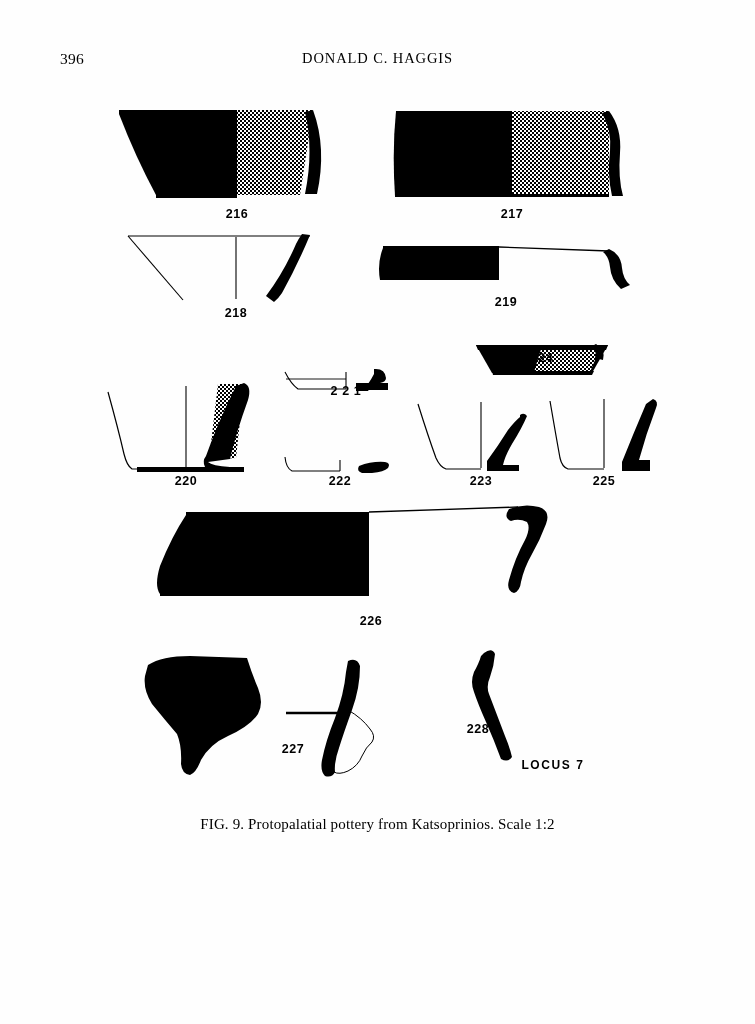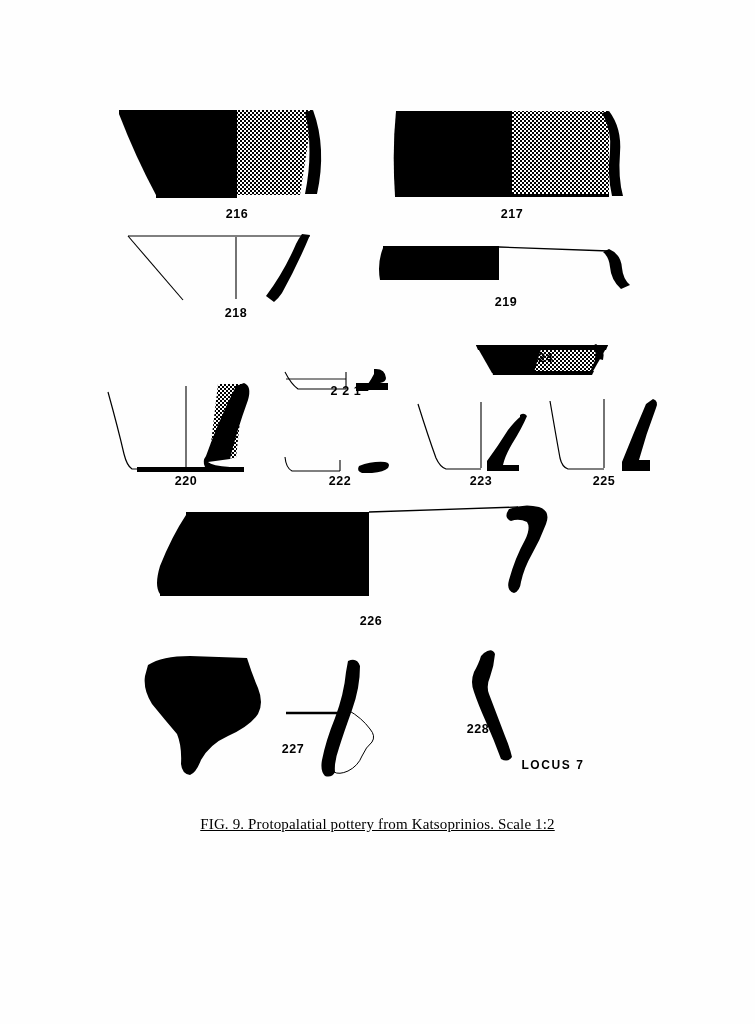--- a/index.html
+++ b/index.html
@@ -74,29 +74,32 @@
 
   
   #caption {
     position: absolute;
     left: 0;
     top: 816px;
     width: 755px;
     text-align: center;
     font-size: 15px;
     white-space: nowrap;
-    text-decoration: underline;
   }
   #caption .cap-text { letter-spacing: 0.15px; }
 </style>
 </head>
 <body>
 
 <div id="page">
 
+  <div id="running-head">
+    <div id="page-number">396</div>
+    <div id="head-title">DONALD C. HAGGIS</div>
+  </div>
 
   <div id="plate">
     <svg width="755" height="710" viewBox="0 0 755 710" xmlns="http://www.w3.org/2000/svg">
       <defs>
         <pattern id="stipple" width="4" height="4" patternUnits="userSpaceOnUse">
           <rect width="4" height="4" fill="#ffffff"></rect>
           <rect x="0" y="0" width="2" height="2" fill="#000000"></rect>
           <rect x="2" y="2" width="2" height="2" fill="#000000"></rect>
         </pattern>
         <pattern id="stipple-fine" width="3" height="3" patternUnits="userSpaceOnUse">

